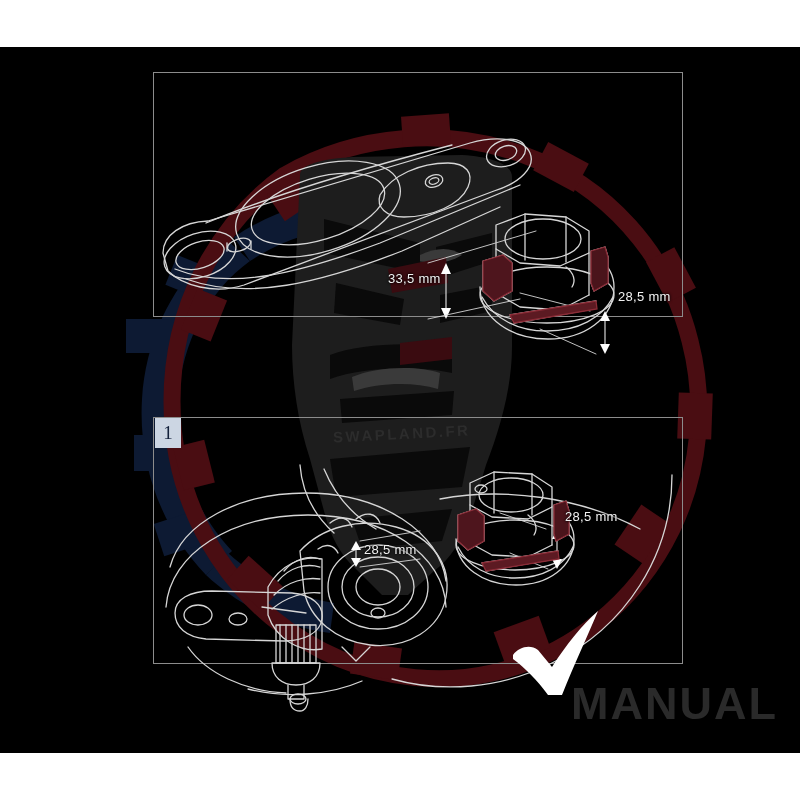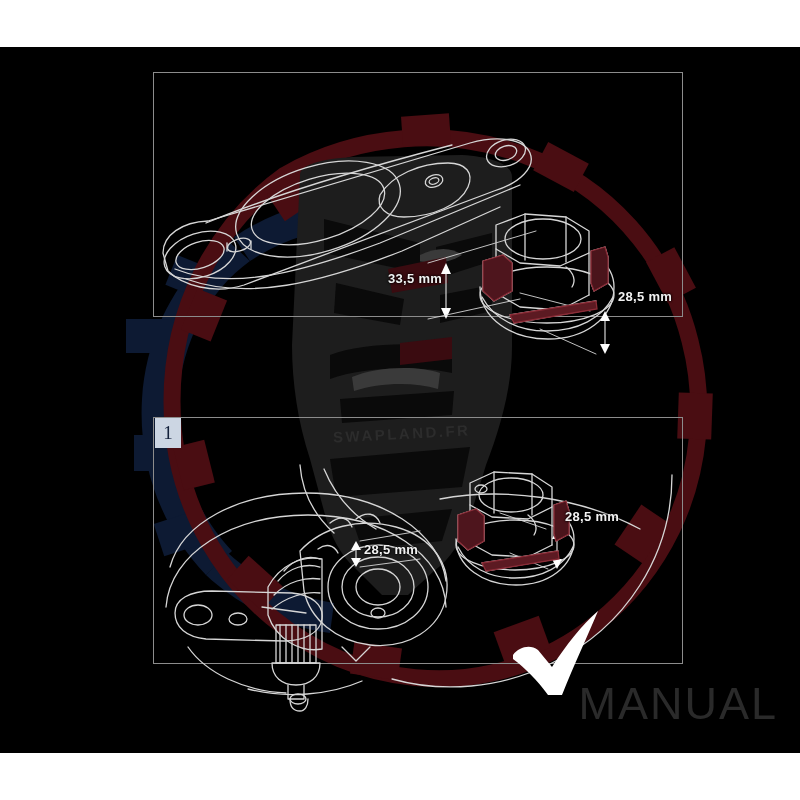--- a/index.html
+++ b/index.html
@@ -64,39 +64,39 @@
     display: flex;
     align-items: center;
     justify-content: center;
     z-index: 40;
   }
   
   .dim-label {
     position: absolute;
     color: #f2f2f2;
     font-size: 13px;
-    font-weight: bold;
+    font-weight: normal;
     letter-spacing: 0.3px;
     white-space: nowrap;
     z-index: 35;
     text-shadow: 0 0 2px #000, 0 0 3px #000;
   }
   #dim-1 { left: 388px; top: 224px; }
   #dim-2 { left: 618px; top: 242px; }
   #dim-3 { left: 364px; top: 495px; }
   #dim-4 { left: 565px; top: 462px; }
   
   #manual-word {
     position: absolute;
     right: 22px;
     top: 631px;
     color: #2a2a2a;
     font-size: 45px;
     letter-spacing: 2px;
-    font-weight: normal;
+    font-weight: bold;
     z-index: 30;
   }
   
   .fill-svg {
     position: absolute;
     left: 0; top: 0;
     width: 100%; height: 100%;
   }
   #drawings { z-index: 20; }
 </style>

